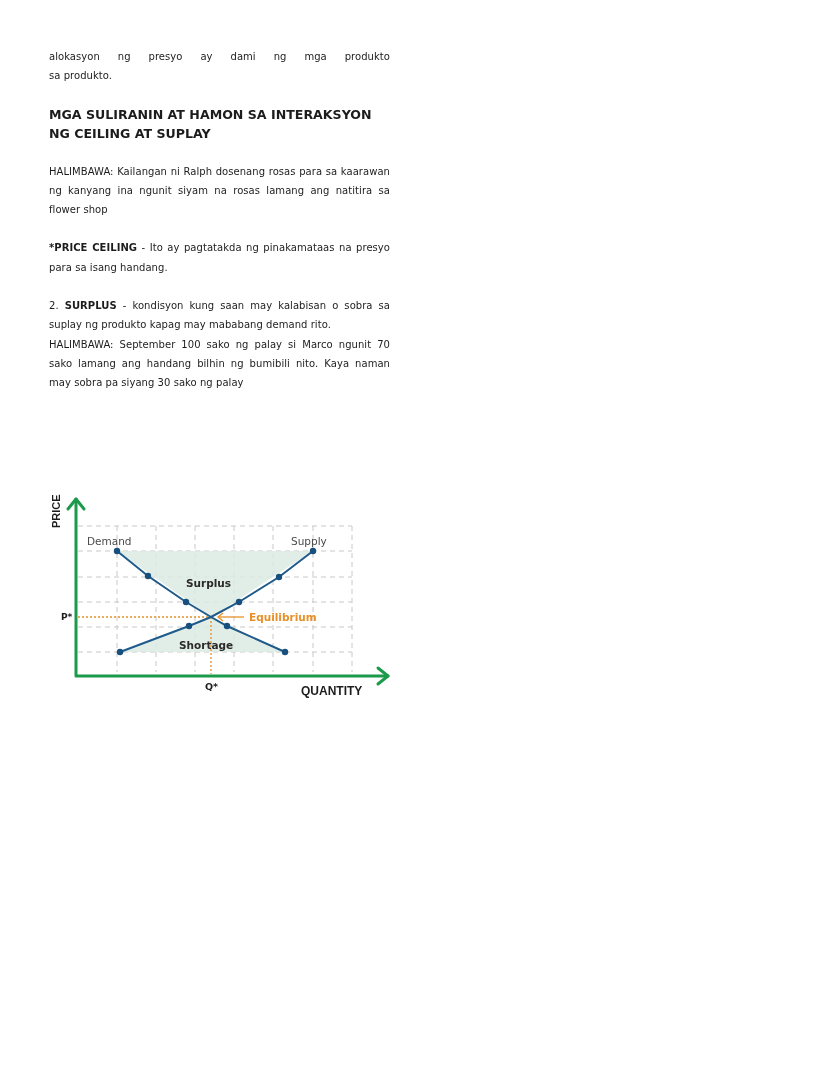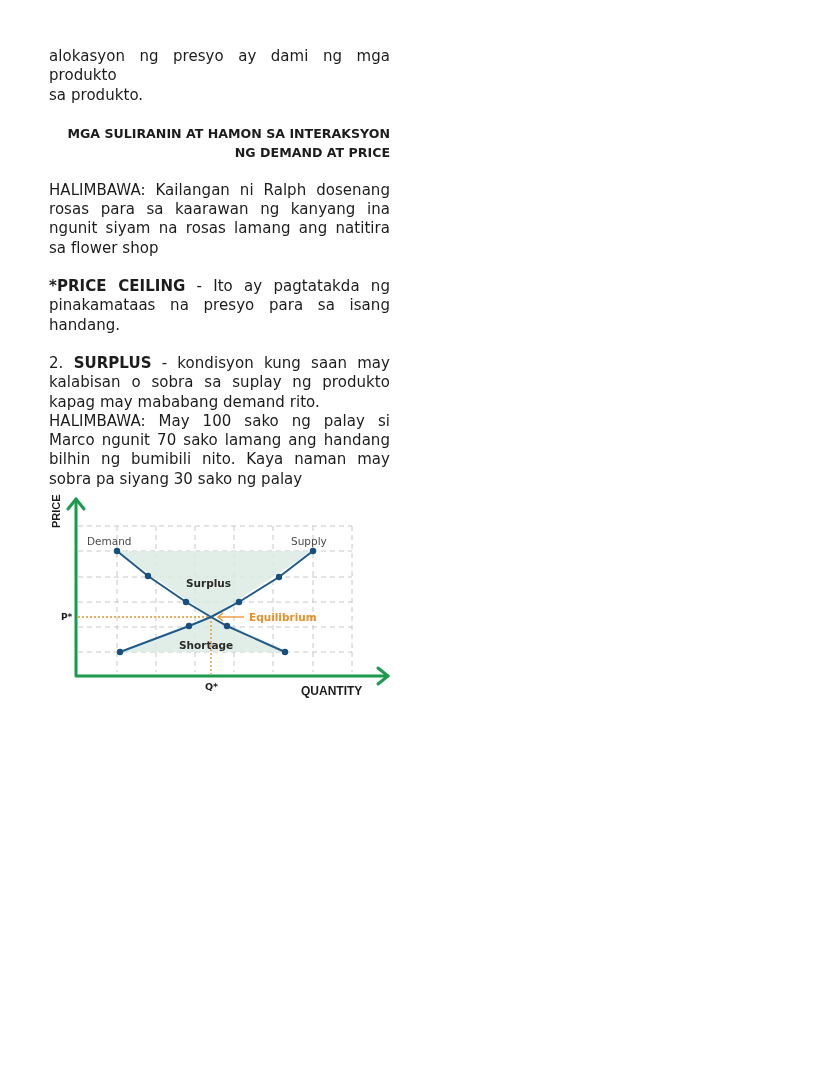--- a/index.html
+++ b/index.html
@@ -1,56 +1,56 @@
 <!DOCTYPE html>
 <html><head>
 <meta charset="utf-8">
 <style>
   html, body { margin: 0; padding: 0; background: #ffffff; }
   body { width: 828px; height: 1071px; position: relative; overflow: hidden;
          font-family: "DejaVu Sans", sans-serif; color: #1c1c1c; }
   .page { position: absolute; left: 49px; top: 47px; width: 341px; }
-  .p { font-size: 15px; line-height: 19.3px; text-align: justify; text-align-last: left; margin: 0; letter-spacing: 0.05px; }
+  .p { font-size: 10px; line-height: 19.3px; text-align: justify; text-align-last: left; margin: 0; letter-spacing: 0.05px; }
   .justify-last { text-align-last: justify; }
-  .heading { font-weight: bold; font-size: 12.6px; text-align: right; line-height: 19px; margin: 19px 0 19px 0; }
+  .heading { font-weight: bold; font-size: 12.6px; text-align: left; line-height: 19px; margin: 19px 0 19px 0; }
   .b { font-weight: bold; }
   .i { }
   .gap { height: 19px; }
   .chart { position: absolute; left: 40px; top: 488px; width: 360px; height: 215px; }
   .chart svg { display: block; }
 </style>
 </head>
 <body>
 
 <div class="page">
   <p class="p justify-last">alokasyon ng presyo ay dami ng mga produkto</p>
   <p class="p">sa produkto.</p>
 
   <div class="heading">
     <div>MGA SULIRANIN AT HAMON SA INTERAKSYON</div>
-    <div>NG DEMAND AT PRICE</div>
+    <div>NG CEILING AT SUPLAY</div>
   </div>
 
   <p class="p i">HALIMBAWA: Kailangan ni Ralph dosenang rosas para sa kaarawan ng kanyang ina ngunit siyam na rosas lamang ang natitira sa flower shop</p>
 
   <div class="gap"></div>
 
   <p class="p">
     <span class="b">*PRICE CEILING</span>
     <span>- Ito ay pagtatakda ng pinakamataas na presyo para sa isang handang.</span>
   </p>
 
   <div class="gap"></div>
 
   <p class="p">
     <span>2.</span>
     <span class="b">SURPLUS</span>
     <span>- kondisyon kung saan may kalabisan o sobra sa suplay ng produkto kapag may mababang demand rito.</span>
   </p>
-  <p class="p i">HALIMBAWA: May 100 sako ng palay si Marco ngunit 70 sako lamang ang handang bilhin ng bumibili nito. Kaya naman may sobra pa siyang 30 sako ng palay</p>
+  <p class="p i">HALIMBAWA: September 100 sako ng palay si Marco ngunit 70 sako lamang ang handang bilhin ng bumibili nito. Kaya naman may sobra pa siyang 30 sako ng palay</p>
 </div>
 
 <div class="chart">
   <svg width="360" height="215" viewBox="40 488 360 215" xmlns="http://www.w3.org/2000/svg">
 
     <g stroke="#c8c8c8" stroke-width="1" stroke-dasharray="5,4" fill="none">
       <line x1="117" y1="526" x2="117" y2="672"></line>
       <line x1="156" y1="526" x2="156" y2="672"></line>
       <line x1="195" y1="526" x2="195" y2="672"></line>
       <line x1="234" y1="526" x2="234" y2="672"></line>

